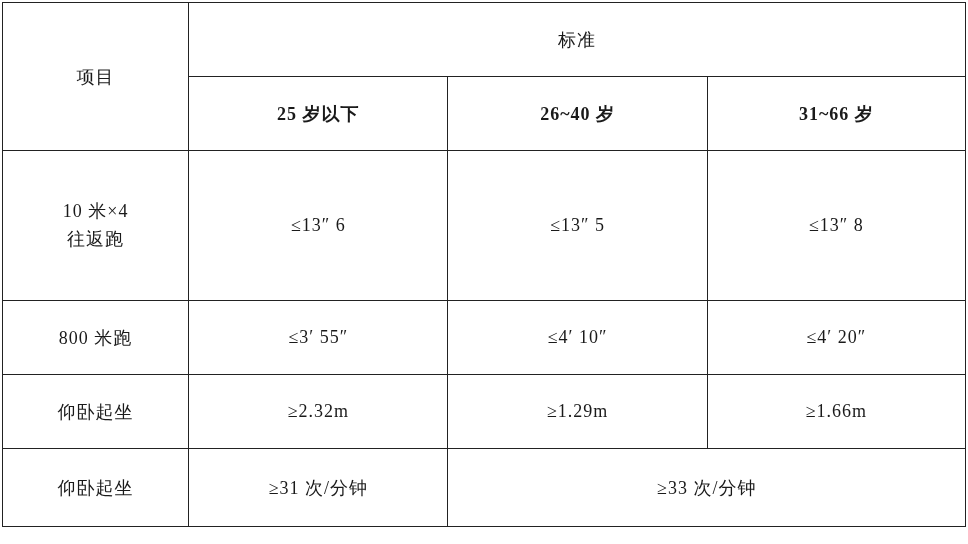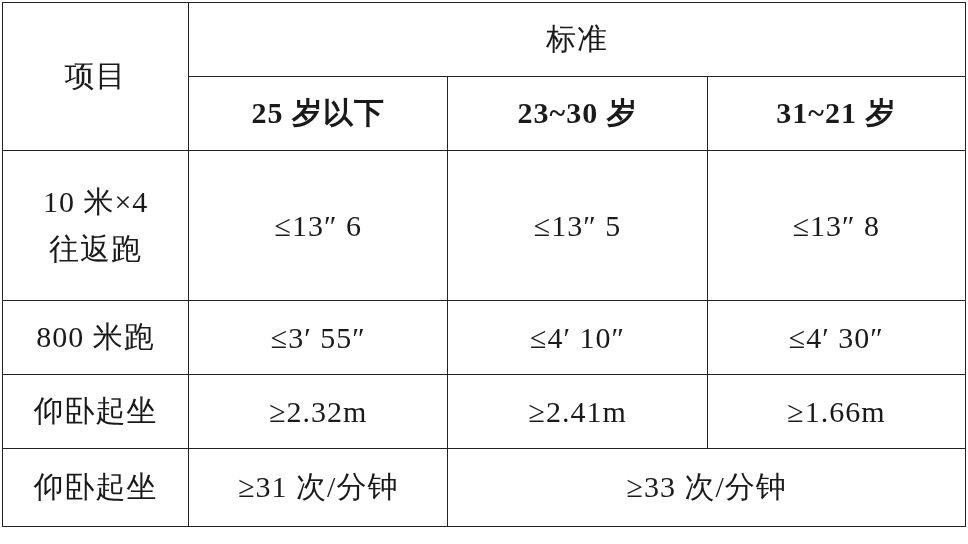--- a/index.html
+++ b/index.html
@@ -23,21 +23,21 @@
   table.fitness-table {
     border-collapse: collapse;
     table-layout: fixed;
     width: 964px;
     margin: 2px 0 0 2px;
   }
   table.fitness-table td {
     border: 1px solid #222222;
     text-align: center;
     vertical-align: middle;
-    font-size: 30px;
+    font-size: 18px;
     font-family: "Liberation Serif", "DejaVu Serif", serif;
     letter-spacing: 1px;
     padding: 4px 6px;
     box-sizing: border-box;
   }
   
   col.c0 { width: 186px; }
   col.c1 { width: 259px; }
   col.c2 { width: 259px; }
   col.c3 { width: 258px; }
@@ -82,45 +82,45 @@
       <col class="c2">
       <col class="c3">
     </colgroup>
     <tbody>
       <tr class="r-head-top">
         <td class="item-head" rowspan="2">项目</td>
         <td class="std-head" colspan="3">标准</td>
       </tr>
       <tr class="r-head-sub">
         <td class="std-head">25 岁以下</td>
-        <td class="std-head">23~30 岁</td>
-        <td class="std-head">31~21 岁</td>
+        <td class="std-head">26~40 岁</td>
+        <td class="std-head">31~66 岁</td>
       </tr>
 
       <tr class="r-shuttle">
         <td class="rowlabel two-line">
           <span>10 米×4</span>
           <span>往返跑</span>
         </td>
         <td class="val">≤13″ 6</td>
         <td class="val">≤13″ 5</td>
         <td class="val">≤13″ 8</td>
       </tr>
 
       <tr class="r-800">
         <td class="rowlabel">800 米跑</td>
         <td class="val">≤3′ 55″</td>
         <td class="val">≤4′ 10″</td>
-        <td class="val">≤4′ 30″</td>
+        <td class="val">≤4′ 20″</td>
       </tr>
 
       <tr class="r-jump">
         <td class="rowlabel">仰卧起坐</td>
         <td class="val">≥2.32m</td>
-        <td class="val">≥2.41m</td>
+        <td class="val">≥1.29m</td>
         <td class="val">≥1.66m</td>
       </tr>
 
       <tr class="r-situp">
         <td class="rowlabel">仰卧起坐</td>
         <td class="val">≥31 次/分钟</td>
         <td class="val" colspan="2">≥33 次/分钟</td>
       </tr>
     </tbody>
   </table>

